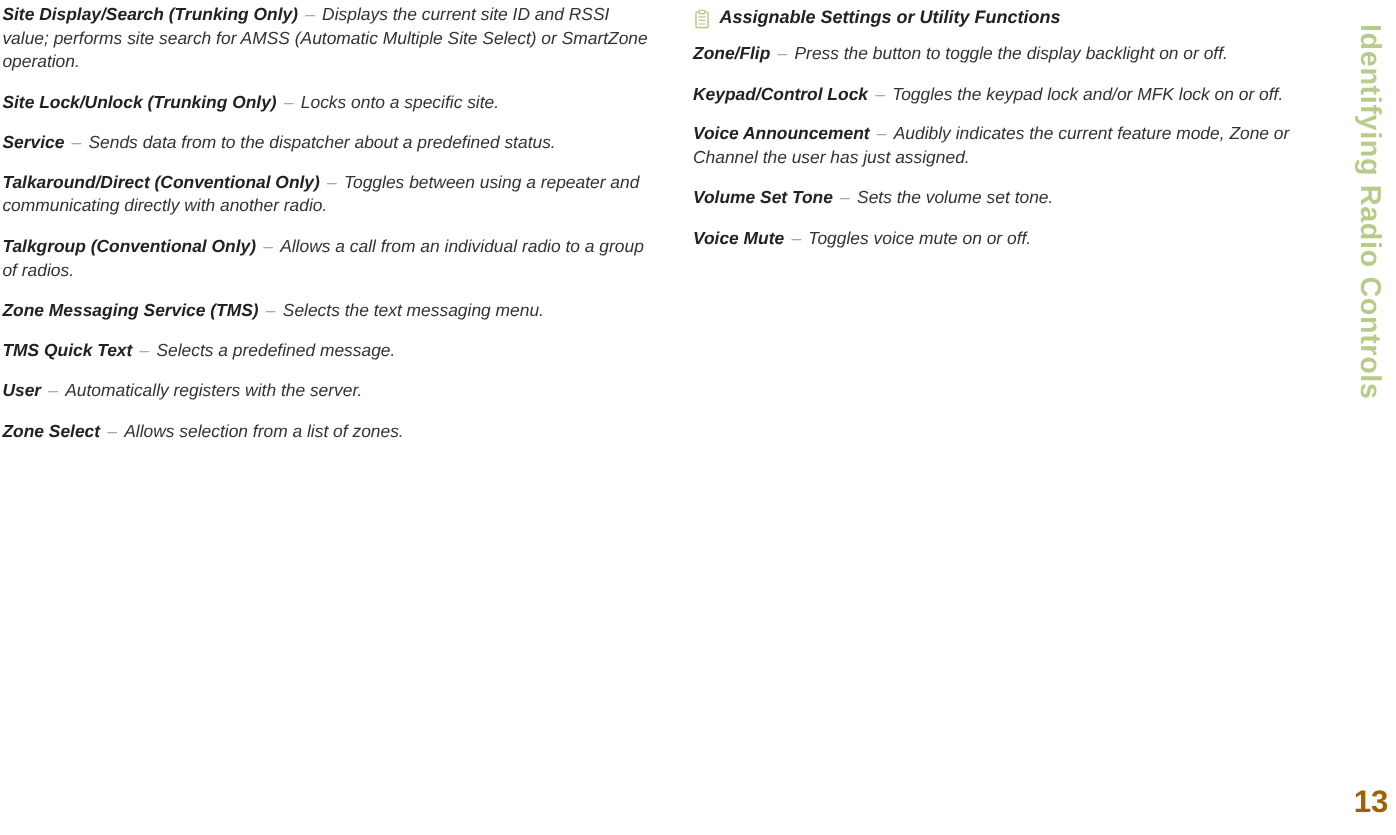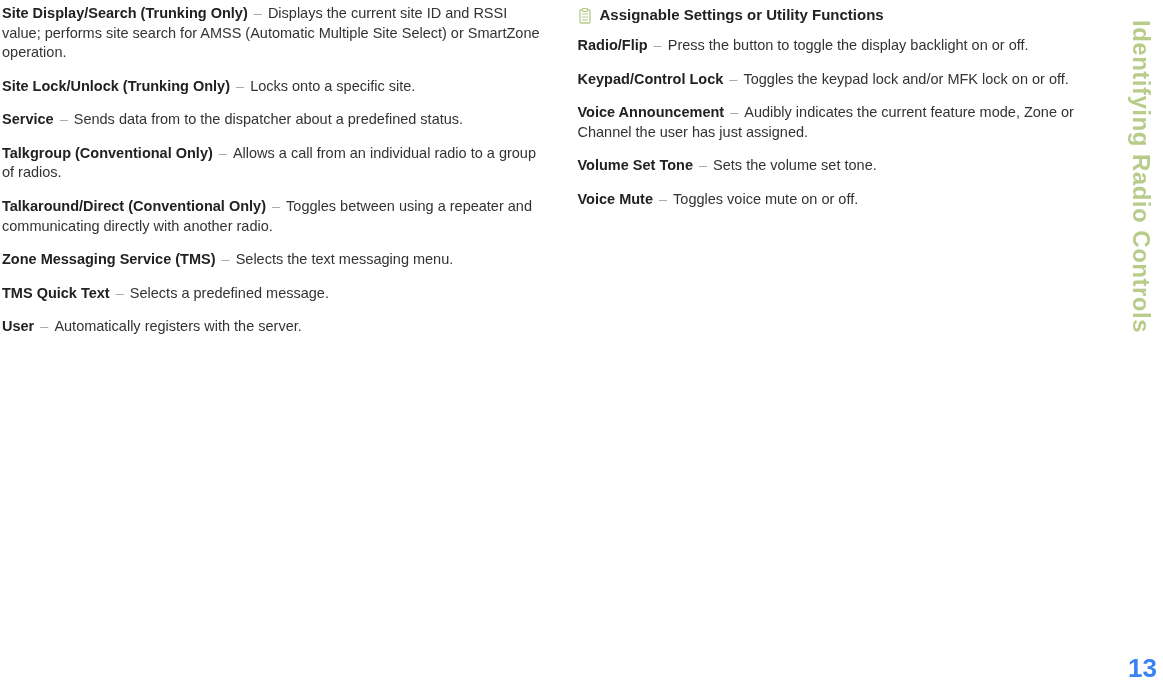--- a/index.html
+++ b/index.html
@@ -8,20 +8,21 @@
     width: 1163px;
     height: 696px;
     background: #ffffff;
     position: relative;
     color: #333;
   }
   .page-content {
     display: flex;
     padding: 0 40px 0 2px;
     gap: 30px;
+    font-style: italic;
   }
   .column {
     flex: 1;
     padding-top: 4px;
   }
   .entry {
     margin-bottom: 14px;
     line-height: 1.35;
     font-size: 14.5px;
   }
@@ -64,71 +65,74 @@
     font-weight: bold;
     color: #b8cc8a;
     letter-spacing: 0.5px;
   }
   .page-number {
     position: absolute;
     right: 6px;
     bottom: 12px;
     font-size: 26px;
     font-weight: bold;
-    color: #3b82f6;
+    color: #a16207;
   }
 </style>
 </head>
 <body>
 
 <div class="page-content">
 
   <div class="column">
     <div class="entry">
       <span class="term">Site Display/Search (Trunking Only)</span><span class="dash"> – </span><span class="desc">Displays the current site ID and RSSI value; performs site search for AMSS (Automatic Multiple Site Select) or SmartZone operation.</span>
     </div>
     <div class="entry">
       <span class="term">Site Lock/Unlock (Trunking Only)</span><span class="dash"> – </span><span class="desc">Locks onto a specific site.</span>
     </div>
     <div class="entry">
       <span class="term">Service</span><span class="dash"> – </span><span class="desc">Sends data from to the dispatcher about a predefined status.</span>
     </div>
     <div class="entry">
-      <span class="term">Talkgroup (Conventional Only)</span><span class="dash"> – </span><span class="desc">Allows a call from an individual radio to a group of radios.</span>
+      <span class="term">Talkaround/Direct (Conventional Only)</span><span class="dash"> – </span><span class="desc">Toggles between using a repeater and communicating directly with another radio.</span>
     </div>
     <div class="entry">
-      <span class="term">Talkaround/Direct (Conventional Only)</span><span class="dash"> – </span><span class="desc">Toggles between using a repeater and communicating directly with another radio.</span>
+      <span class="term">Talkgroup (Conventional Only)</span><span class="dash"> – </span><span class="desc">Allows a call from an individual radio to a group of radios.</span>
     </div>
     <div class="entry">
       <span class="term">Zone Messaging Service (TMS)</span><span class="dash"> – </span><span class="desc">Selects the text messaging menu.</span>
     </div>
     <div class="entry">
       <span class="term">TMS Quick Text</span><span class="dash"> – </span><span class="desc">Selects a predefined message.</span>
     </div>
     <div class="entry">
       <span class="term">User</span><span class="dash"> – </span><span class="desc">Automatically registers with the server.</span>
+    </div>
+    <div class="entry">
+      <span class="term">Zone Select</span><span class="dash"> – </span><span class="desc">Allows selection from a list of zones.</span>
     </div>
   </div>
 
   <div class="column">
     <div class="section-header">
       <span class="section-icon">
         <svg viewBox="0 0 14 16" width="14" height="16">
           <rect x="2" y="2" width="10" height="13" rx="1" fill="none" stroke="#b8cc8a" stroke-width="1.3"></rect>
           <rect x="4.5" y="0.5" width="5" height="3" rx="1" fill="#fff" stroke="#b8cc8a" stroke-width="1.2"></rect>
           <line x1="4" y1="6" x2="10" y2="6" stroke="#b8cc8a" stroke-width="1"></line>
           <line x1="4" y1="9" x2="10" y2="9" stroke="#b8cc8a" stroke-width="1"></line>
           <line x1="4" y1="12" x2="10" y2="12" stroke="#b8cc8a" stroke-width="1"></line>
         </svg>
       </span>
       <span class="section-title">Assignable Settings or Utility Functions</span>
     </div>
 
     <div class="entry">
-      <span class="term">Radio/Flip</span><span class="dash"> – </span><span class="desc">Press the button to toggle the display backlight on or off.</span>
+      <span class="term">Zone/Flip</span><span class="dash"> – </span><span class="desc">Press the button to toggle the display backlight on or off.</span>
     </div>
     <div class="entry">
       <span class="term">Keypad/Control Lock</span><span class="dash"> – </span><span class="desc">Toggles the keypad lock and/or MFK lock on or off.</span>
     </div>
     <div class="entry">
       <span class="term">Voice Announcement</span><span class="dash"> – </span><span class="desc">Audibly indicates the current feature mode, Zone or Channel the user has just assigned.</span>
     </div>
     <div class="entry">
       <span class="term">Volume Set Tone</span><span class="dash"> – </span><span class="desc">Sets the volume set tone.</span>
     </div>

